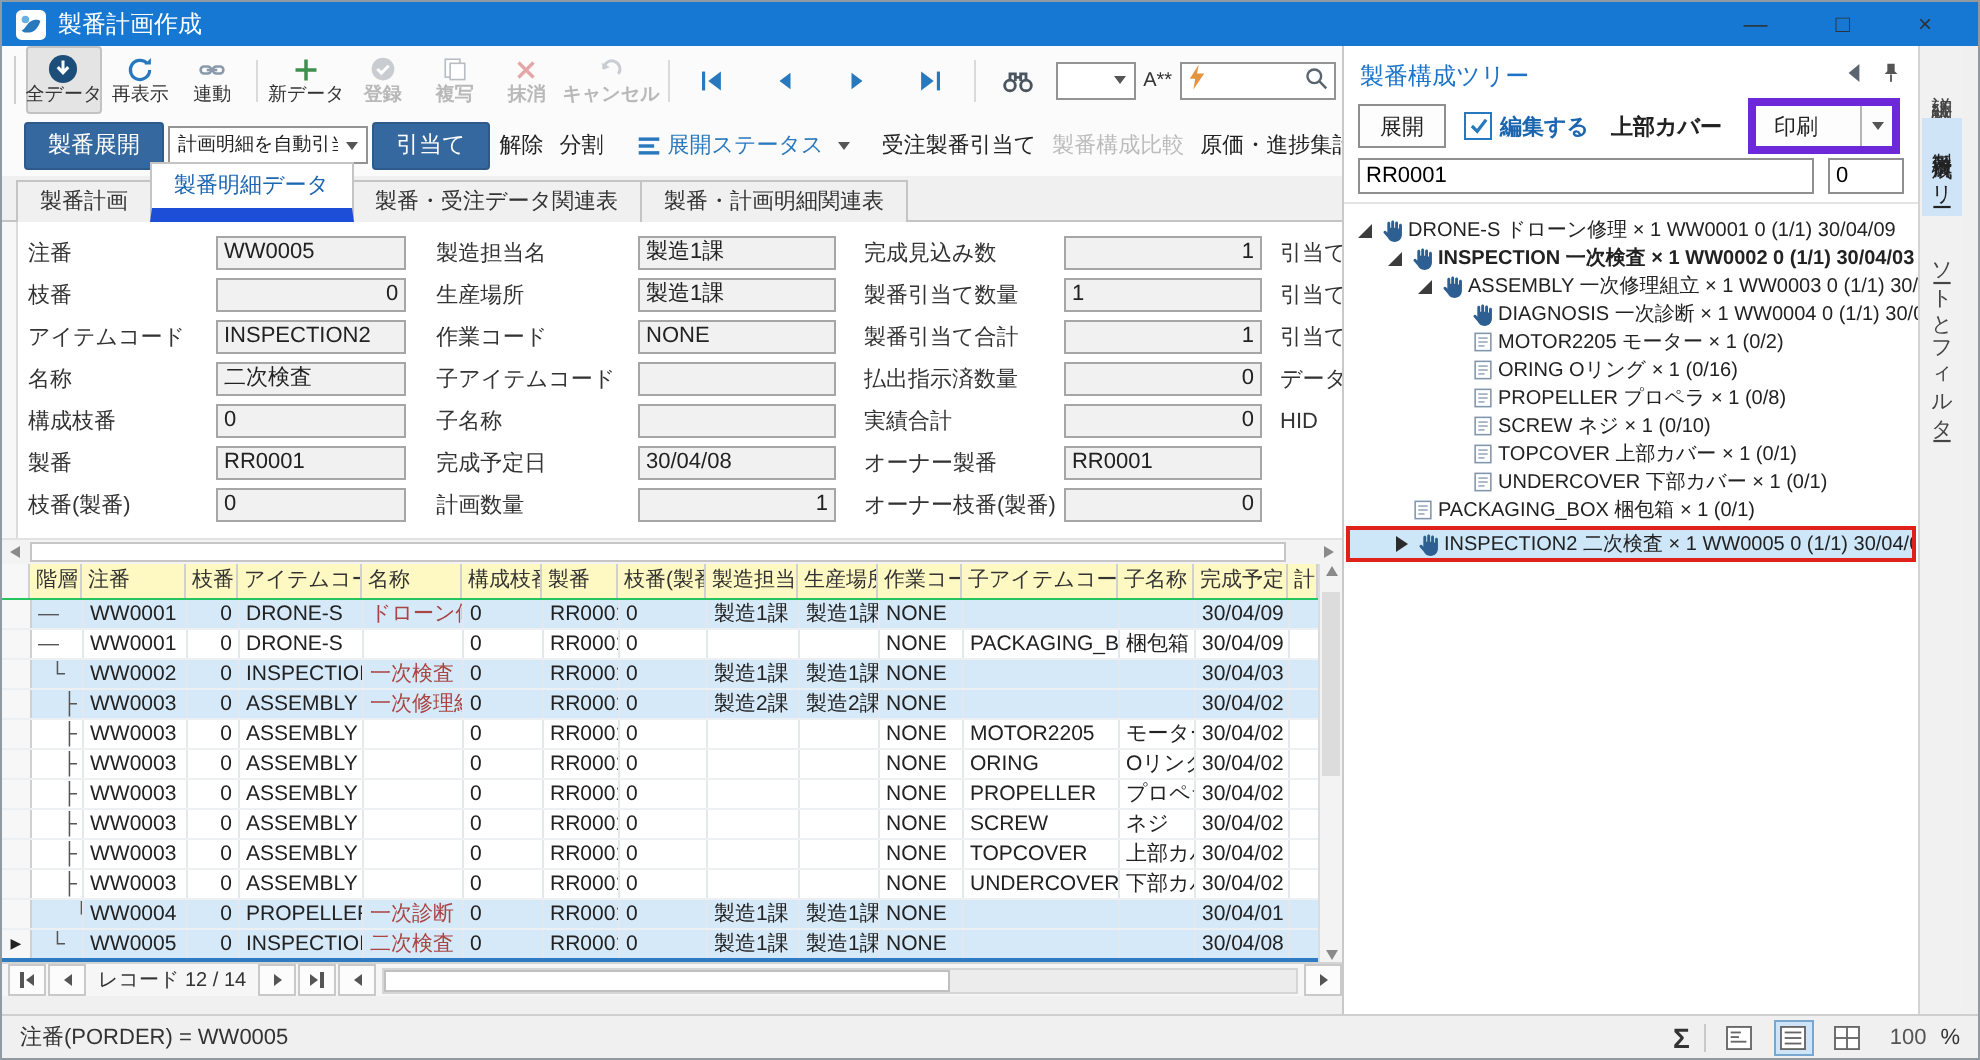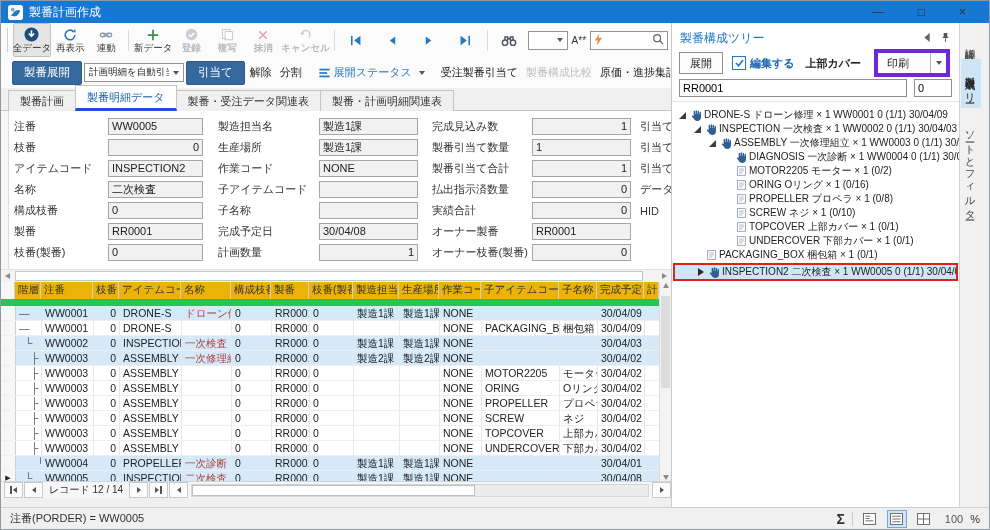--- a/index.html
+++ b/index.html
@@ -27,21 +27,21 @@
   .dcaret{width:0;height:0;border-top:4px solid #555;border-left:3.5px solid transparent;border-right:3.5px solid transparent;margin-left:4px;flex:none;}
   .searchbox{width:78px;height:19px;border:1px solid #949494;background:#fff;display:flex;align-items:center;padding:0 3px;gap:2px;box-sizing:border-box;}
   .searchbox input{flex:1;min-width:10px;border:none;outline:none;font-size:11px;background:transparent;}
   .btn-primary{background:#35689e;color:#fff;border:1px solid #2d5a8a;height:24px;padding:0 11px;font-size:11.5px;border-radius:2px;white-space:nowrap;}
   .tb-link{font-size:11px;color:#222;padding:0 3px;display:flex;align-items:center;gap:3px;white-space:nowrap;font-weight:500;}
   .tb-link.blue{color:#2878be;}
   .tb-link.disabled{color:#bcbcbc;}
   
   .tabbar{position:absolute;top:65px;left:0;right:0;height:23px;background:#f0f0f0;border-bottom:1px solid #c4c4c4;display:flex;align-items:flex-end;padding-left:7px;box-sizing:border-box;}
   .tab{height:20px;line-height:20px;padding:0 11px;border:1px solid #c4c4c4;border-bottom:none;background:#f0f0f0;margin-right:-1px;margin-bottom:-1px;font-size:11px;color:#333;position:relative;}
-  .tab.active{background:#fff;color:#1c66b0;height:22px;line-height:22px;border-bottom:3px solid #1d4ed8;z-index:2;}
+  .tab.active{background:#fff;color:#1c66b0;height:22px;line-height:22px;border-bottom:7px solid #1d4ed8;z-index:2;}
   
   .form-area{position:absolute;top:88px;left:0;right:0;height:158px;background:#fff;overflow:hidden;}
   .form-strip{position:absolute;top:0;left:0;bottom:0;width:7px;background:#f7f7f7;border-right:1px solid #dcdcdc;}
   .form-rows{position:absolute;top:5px;left:8px;right:0;}
   .form-row{display:flex;height:21px;align-items:center;}
   .f-lbl{font-size:11px;color:#333;white-space:nowrap;overflow:hidden;box-sizing:border-box;}
   .f-l1{width:100px;padding-left:5px;}
   .f-l2{width:117px;padding-left:15px;}
   .f-l3{width:115px;padding-left:14px;}
   .f-l4{width:40px;padding-left:9px;flex:none;}
@@ -54,21 +54,21 @@
   .sc-btn{width:13px;height:12px;display:flex;align-items:center;justify-content:center;background:#f3f3f3;flex:none;}
   .sc-thumb-h{flex:1;height:10px;background:#fff;border:1px solid #c6c6c6;margin:0 1px;box-sizing:border-box;}
   .sc-gap{width:14px;flex:none;}
   .tri-l{width:0;height:0;border-top:3.5px solid transparent;border-bottom:3.5px solid transparent;border-right:5px solid #8a8a8a;}
   .tri-r{width:0;height:0;border-top:3.5px solid transparent;border-bottom:3.5px solid transparent;border-left:5px solid #8a8a8a;}
   .tri-u{width:0;height:0;border-left:3.5px solid transparent;border-right:3.5px solid transparent;border-bottom:5px solid #8a8a8a;}
   .tri-d{width:0;height:0;border-left:3.5px solid transparent;border-right:3.5px solid transparent;border-top:5px solid #8a8a8a;}
   
   .grid-area{position:absolute;top:259px;left:0;right:0;height:199px;background:#fff;}
   .grid-inner{position:absolute;top:0;left:0;right:12px;bottom:0;overflow:hidden;}
-  .g-header{display:flex;height:17px;background:#eab308;border-bottom:7px solid #22c55e;}
+  .g-header{display:flex;height:17px;background:#fef9c3;border-bottom:1px solid #22c55e;}
   .g-hcell{border-right:1px solid #d0d0d0;padding:1px 3px;font-size:10.5px;color:#333;box-sizing:border-box;white-space:nowrap;overflow:hidden;flex:none;}
   .g-row{display:flex;height:15px;border-bottom:1px solid #edf0f3;font-size:10.5px;color:#222;box-sizing:border-box;}
   .g-row.hl{background:#d6e9f8;}
   .g-row.selrow{border-bottom:2px solid #2e7bc4;height:16px;}
   .g-cell{border-right:1px solid #e4e7eb;padding:0 3px;box-sizing:border-box;white-space:nowrap;overflow:hidden;line-height:14px;flex:none;}
   .g-sel{width:14px;background:#f7f7f7;border-right:1px solid #d0d0d0;flex:none;display:flex;align-items:center;justify-content:center;font-size:7px;color:#222;}
   .red{color:#a94442;}
   .g-vscroll{position:absolute;top:0;right:0;width:12px;height:199px;background:#f3f3f3;border-left:1px solid #dcdcdc;box-sizing:border-box;}
   .g-vthumb{position:absolute;top:14px;left:1px;right:1px;height:92px;background:#dcdcdc;}
   .g-vup{position:absolute;top:1px;left:0;right:0;display:flex;justify-content:center;}
@@ -720,21 +720,21 @@
           <span class="tree-caret">
             <span class="caret-exp"></span>
           </span>
           <span class="tree-ic">
             <svg width="13" height="13" viewBox="0 0 16 16">
               <path fill="#2d5f92" d="M4.5 7V3.2c0-.5.4-.9.9-.9s.9.4.9.9V6h.6V2.4c0-.5.4-.9.9-.9s.9.4.9.9V6h.6V3c0-.5.4-.9.9-.9s.9.4.9.9v3.4h.6V4.4c0-.5.4-.9.9-.9s.9.4.9.9V10c0 2.8-1.8 4.7-4.6 4.7-2.2 0-3.3-1-4.2-2.7L2.3 9.3c-.3-.5-.1-1.1.4-1.3.4-.2.9-.1 1.2.3l.6.7z"></path>
             </svg>
           </span>
           <span class="tree-lbl">DRONE-S ドローン修理 × 1 WW0001 0 (1/1) 30/04/09</span>
         </div>
-        <div class="tree-row" style="padding-left: 20px;">
+        <div class="tree-row" style="padding-left: 20px; font-weight: bold;">
           <span class="tree-caret">
             <span class="caret-exp"></span>
           </span>
           <span class="tree-ic">
             <svg width="13" height="13" viewBox="0 0 16 16">
               <path fill="#2d5f92" d="M4.5 7V3.2c0-.5.4-.9.9-.9s.9.4.9.9V6h.6V2.4c0-.5.4-.9.9-.9s.9.4.9.9V6h.6V3c0-.5.4-.9.9-.9s.9.4.9.9v3.4h.6V4.4c0-.5.4-.9.9-.9s.9.4.9.9V10c0 2.8-1.8 4.7-4.6 4.7-2.2 0-3.3-1-4.2-2.7L2.3 9.3c-.3-.5-.1-1.1.4-1.3.4-.2.9-.1 1.2.3l.6.7z"></path>
             </svg>
           </span>
           <span class="tree-lbl">INSPECTION 一次検査 × 1 WW0002 0 (1/1) 30/04/03</span>
         </div>

